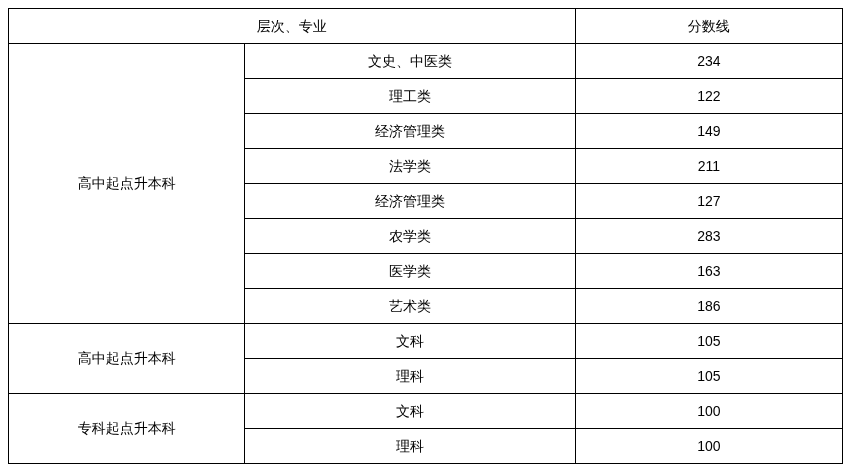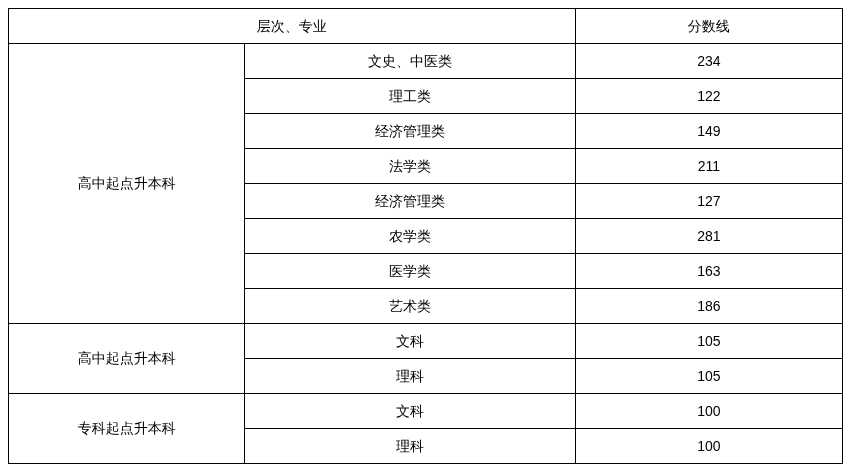--- a/index.html
+++ b/index.html
@@ -89,21 +89,21 @@
       <tr>
         <td class="major-cell">法学类</td>
         <td class="score-cell">211</td>
       </tr>
       <tr>
         <td class="major-cell">经济管理类</td>
         <td class="score-cell">127</td>
       </tr>
       <tr>
         <td class="major-cell">农学类</td>
-        <td class="score-cell">281</td>
+        <td class="score-cell">283</td>
       </tr>
       <tr>
         <td class="major-cell">医学类</td>
         <td class="score-cell">163</td>
       </tr>
       <tr>
         <td class="major-cell">艺术类</td>
         <td class="score-cell">186</td>
       </tr>
 

